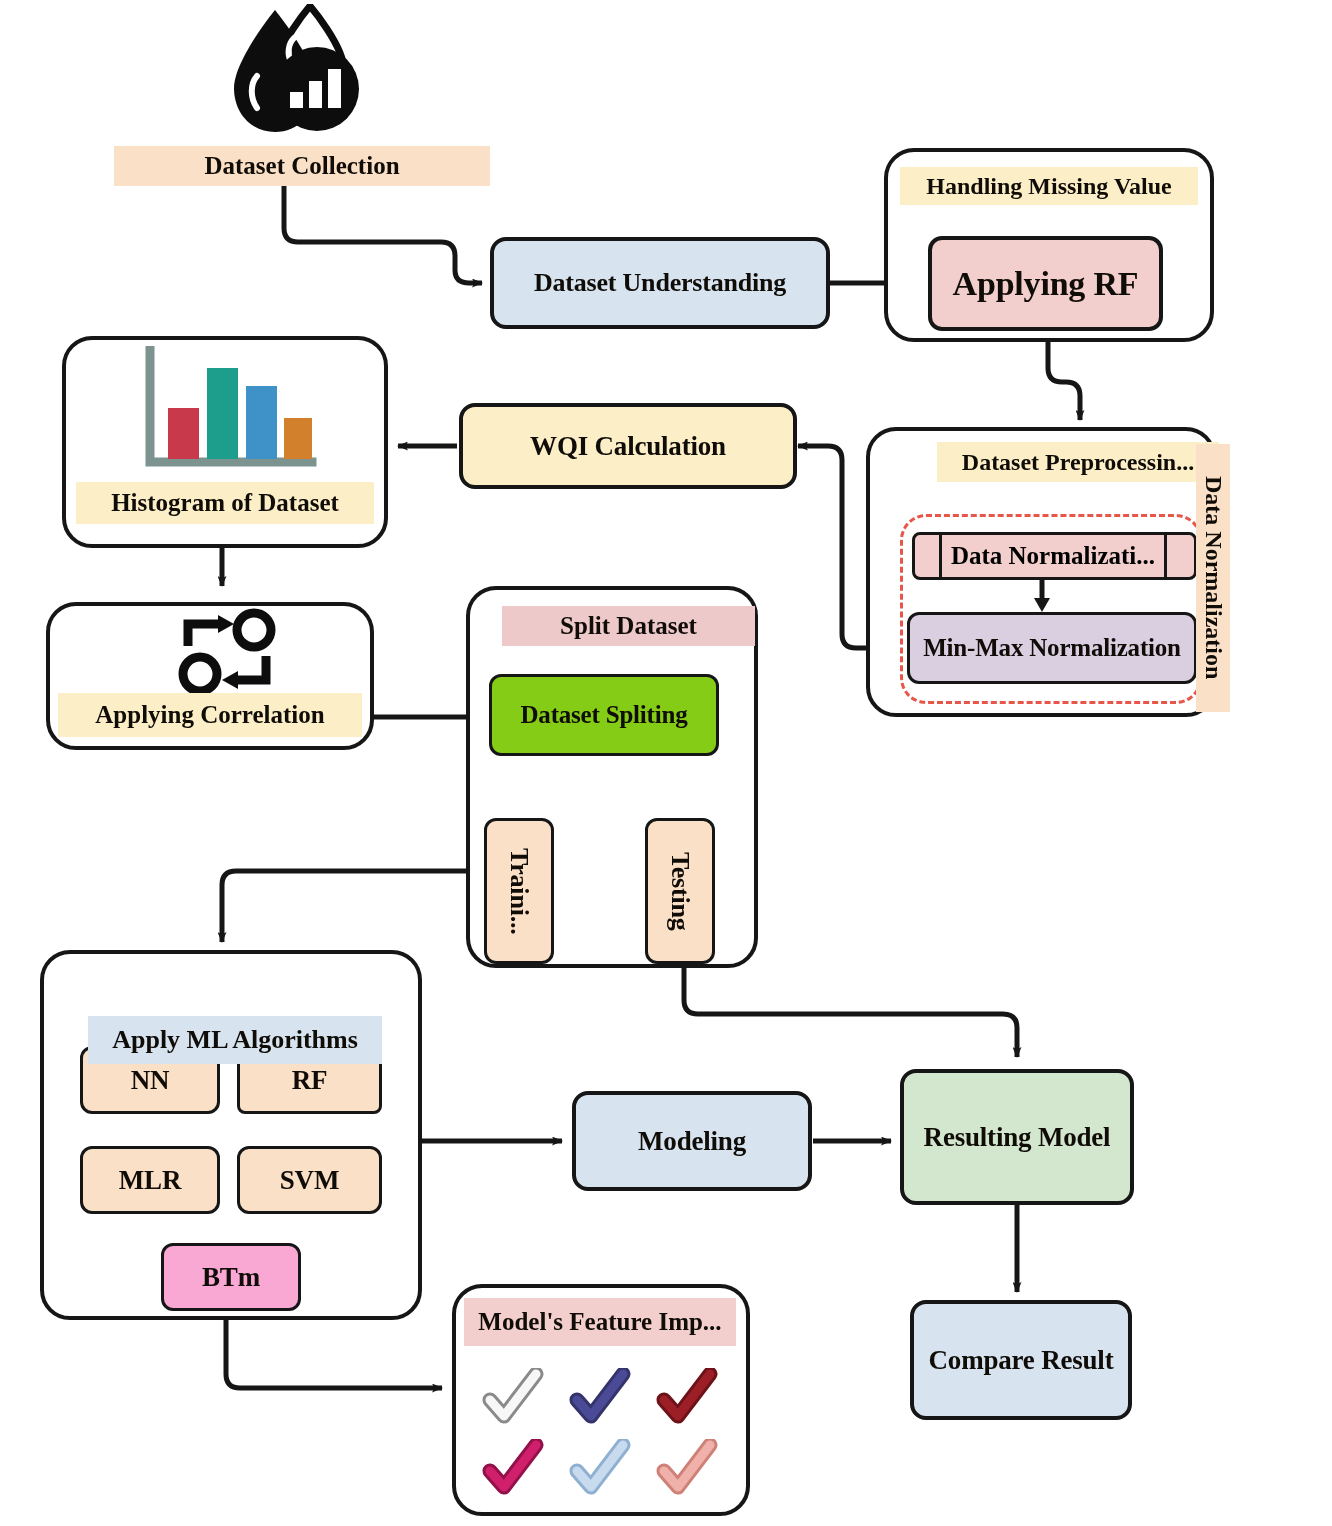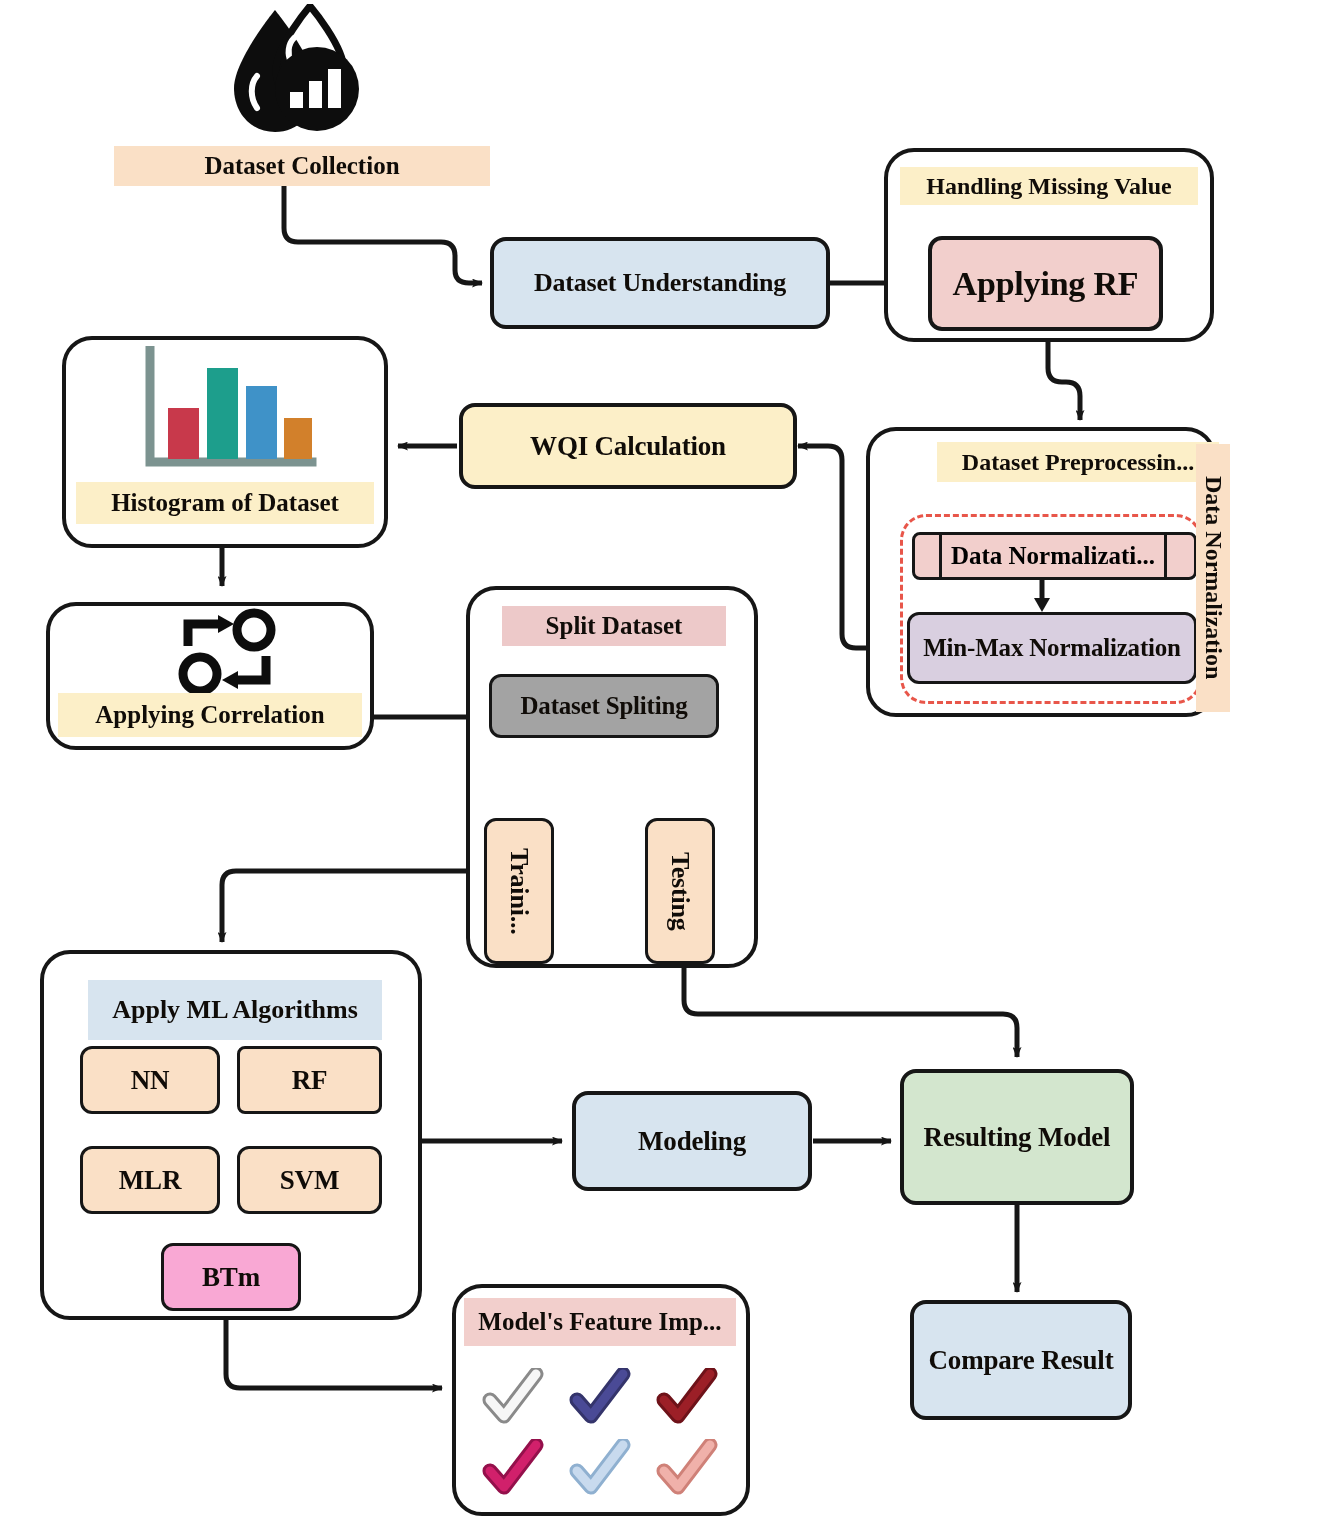--- a/index.html
+++ b/index.html
@@ -227,35 +227,35 @@
       <path d="M46,7 L62,16 L46,25 Z" fill="#0d0d0d"></path>
       <path d="M94,48 L94,72 L62,72" fill="none" stroke="#0d0d0d" stroke-width="9" stroke-linecap="butt"></path>
       <path d="M66,63 L50,72 L66,81 Z" fill="#0d0d0d"></path>
     </svg>
   </div>
   <div class="banner" style="left:58px; top:693px; width:304px; height:44px; background:#fcefc8; font-size:25px;align-items:center;">
     <span>Applying Correlation</span>
   </div>
 
   <div class="group" style="left:466px; top:586px; width:292px; height:382px;"></div>
-  <div class="banner" style="left:502px; top:606px; width:224px; height:40px; background:#edc9c9; font-size:25px;">
+  <div class="banner" style="left:502px; top:606px; width:253px; height:40px; background:#edc9c9; font-size:25px;">
     <span>Split Dataset</span>
   </div>
-  <div class="node" style="left:489px; top:674px; width:230px; height:64px; background:#a3a3a3; font-size:25px; border-width:3px; border-radius:12px;">
+  <div class="node" style="left:489px; top:674px; width:230px; height:82px; background:#84cc16; font-size:25px; border-width:3px; border-radius:12px;">
     <span>Dataset Spliting</span>
   </div>
   <div class="node rot" style="left:484px; top:818px; width:70px; height:146px; background:#fae0c6; font-size:26px; border-width:3px; border-radius:12px;">
     <span>Traini...</span>
   </div>
   <div class="node rot" style="left:645px; top:818px; width:70px; height:146px; background:#fae0c6; font-size:26px; border-width:3px; border-radius:12px;">
     <span>Testing</span>
   </div>
 
   <div class="group" style="left:40px; top:950px; width:382px; height:370px;"></div>
-  <div class="banner" style="left:88px; top:980px; width:294px; height:60px; background:#d7e4ef; font-size:26px;">
+  <div class="banner" style="left:88px; top:1016px; width:294px; height:48px; background:#d7e4ef; font-size:26px;">
     <span>Apply ML Algorithms</span>
   </div>
   <div class="node" style="left:80px; top:1046px; width:140px; height:68px; background:#fae0c6; font-size:27px; border-width:3px; border-radius:12px;">
     <span>NN</span>
   </div>
   <div class="node" style="left:237px; top:1046px; width:145px; height:68px; background:#fae0c6; font-size:27px; border-width:3px; border-radius:8px;">
     <span>RF</span>
   </div>
   <div class="node" style="left:80px; top:1146px; width:140px; height:68px; background:#fae0c6; font-size:27px; border-width:3px; border-radius:12px;">
     <span>MLR</span>

